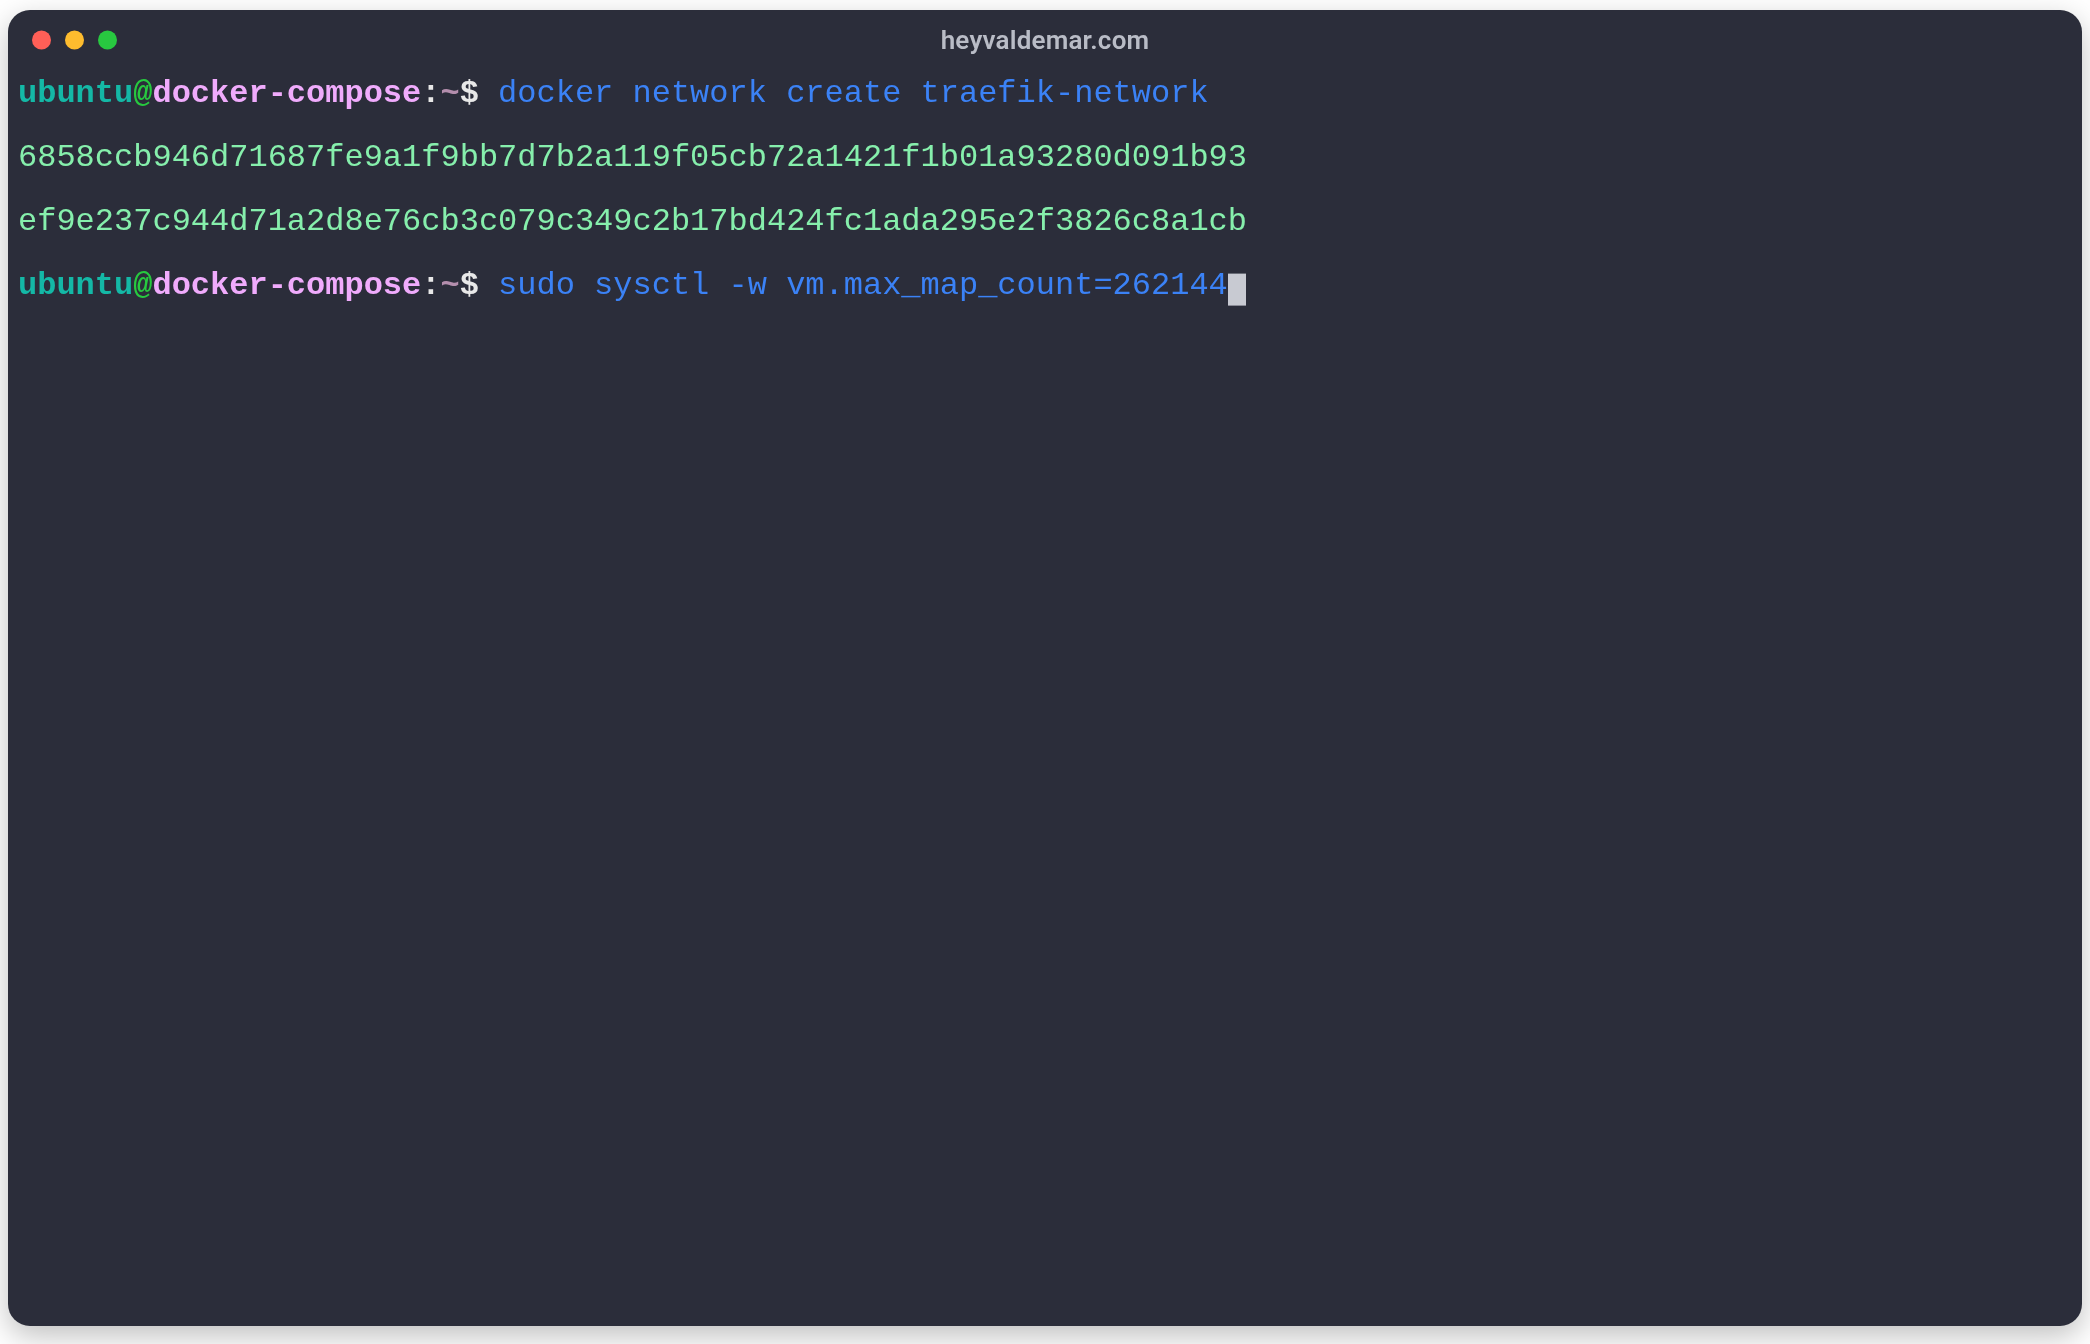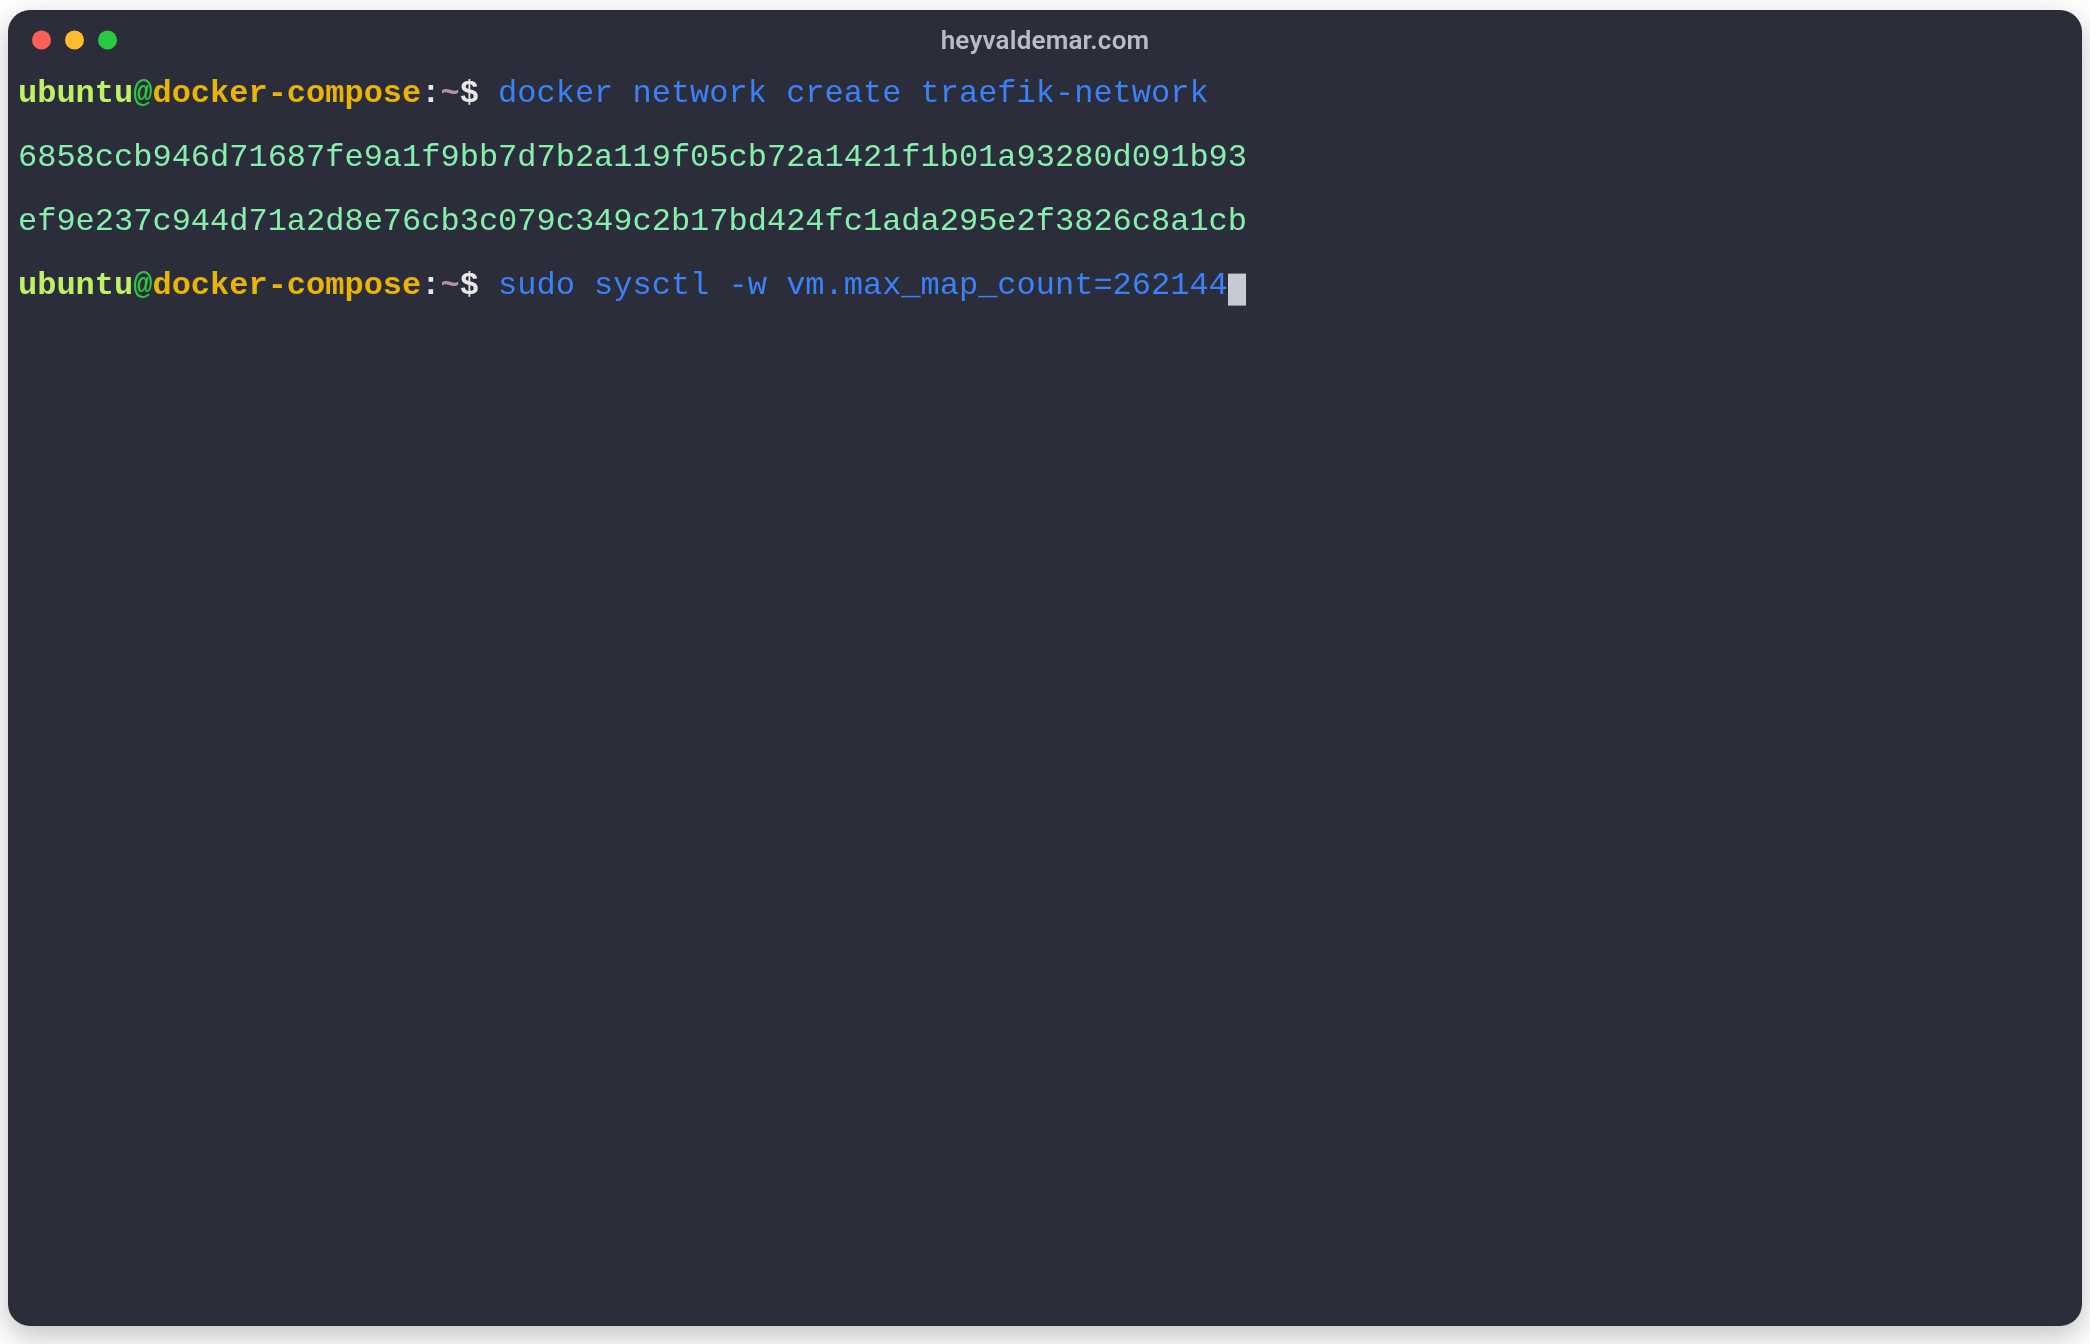--- a/index.html
+++ b/index.html
@@ -63,23 +63,23 @@
     padding: 8px 10px 10px 10px;
     color: #e8e8e8;
     font-size: 32px;
     line-height: 1.0;
     white-space: pre;
     overflow: hidden;
   }
   .line {
     display: block;
   }
-  .user   { color: #bef264; font-weight: 700; }
+  .user   { color: #14b8a6; font-weight: 700; }
   .at     { color: #27c93f; font-weight: 700; }
-  .host   { color: #eab308; font-weight: 700; }
+  .host   { color: #f0abfc; font-weight: 700; }
   .colon  { color: #e8e8e8; font-weight: 700; }
   .path   { color: #b48ead; font-weight: 700; } 
   .prompt { color: #e8e8e8; font-weight: 700; }
   .cmd    { color: #3b82f6; }
   .out    { color: #86efac; }
   .cursor {
     display: inline-block;
     width: 0.58em;
     height: 1em;
     background: #c8cad2;

